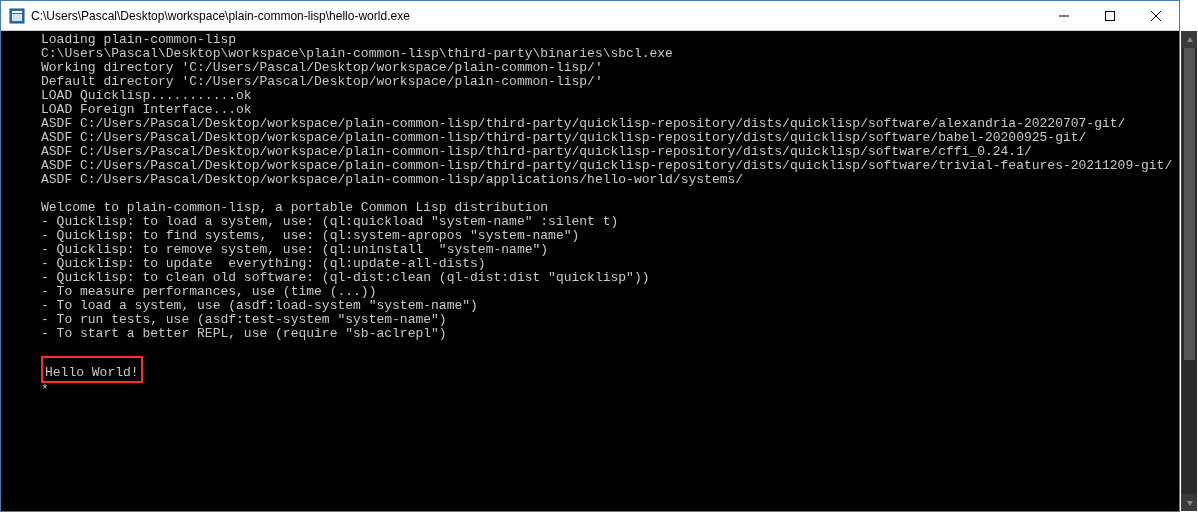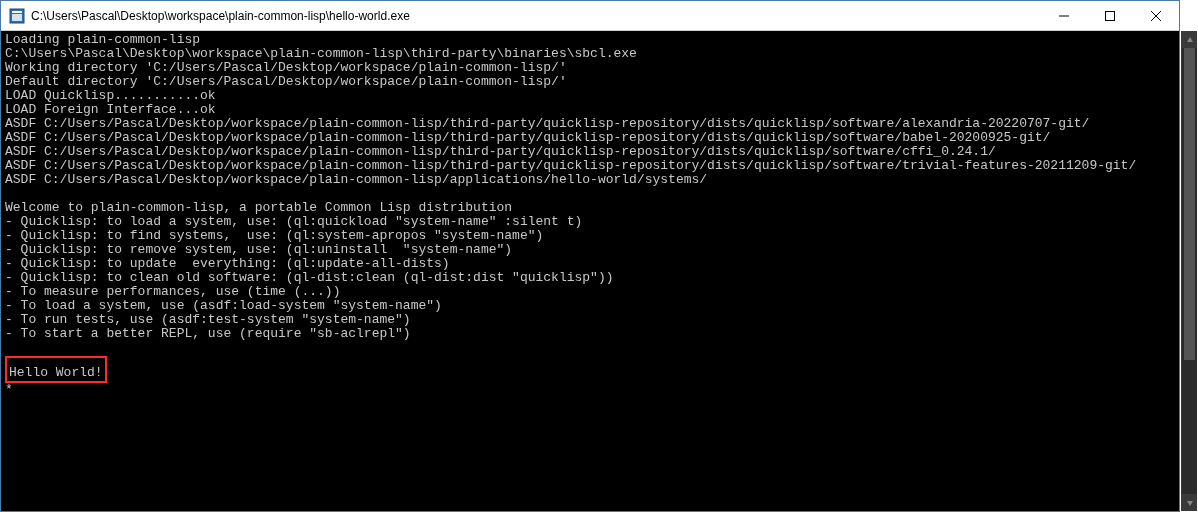--- a/index.html
+++ b/index.html
@@ -4,21 +4,21 @@
 <style>
   * { margin: 0; padding: 0; box-sizing: border-box; }
   html, body { width: 1198px; height: 512px; font-family: "Segoe UI", Tahoma, sans-serif; background: #fff; overflow: hidden; }
   .window { width: 1180px; height: 512px; border: 1px solid #4a7aa5; display: flex; flex-direction: column; background: #000; }
   .titlebar { height: 30px; background: #ffffff; border-bottom: 1px solid #d0d0d0; display: flex; align-items: center; }
   .titlebar .icon { width: 16px; height: 16px; margin: 0 6px 0 8px; display: flex; align-items: center; justify-content: center; }
   .titlebar .title { flex: 1; font-size: 12px; color: #000; white-space: nowrap; overflow: hidden; }
   .win-controls { display: flex; height: 100%; }
   .win-btn { width: 46px; height: 100%; display: flex; align-items: center; justify-content: center; cursor: pointer; }
   .win-btn svg { width: 10px; height: 10px; }
-  .terminal { flex: 1; background: #000; color: #c8c8c8; font-family: Consolas, "Courier New", monospace; font-size: 13px; line-height: 14px; padding: 2px 4px; white-space: pre; overflow: hidden; position: relative; }
+  .terminal { flex: 1; background: #000; color: #c8c8c8; font-family: Consolas, "Courier New", monospace; font-size: 13px; line-height: 14px; padding: 2px 4px; white-space: pre; overflow: hidden; position: relative; margin-left: 36px; }
   .line { white-space: pre; }
   .highlight { display: inline-block; border: 2px solid #ff2a2a; padding: 8px 2px 1px 2px; margin-top: 1px; }
   .scrollbar { position: absolute; right: 1px; top: 31px; bottom: 1px; width: 16px; background: #2b2b2b; border-left: 1px solid #3a3a3a; display: flex; flex-direction: column; }
   .sb-btn { height: 17px; background: #3a3a3a; display: flex; align-items: center; justify-content: center; cursor: pointer; }
   .sb-btn svg { width: 8px; height: 8px; fill: #888; }
   .sb-track { flex: 1; position: relative; }
   .sb-thumb { position: absolute; left: 2px; right: 2px; top: 0; height: 70%; background: #555; }
   .prompt { color: #c8c8c8; }
 </style>
 </head>

